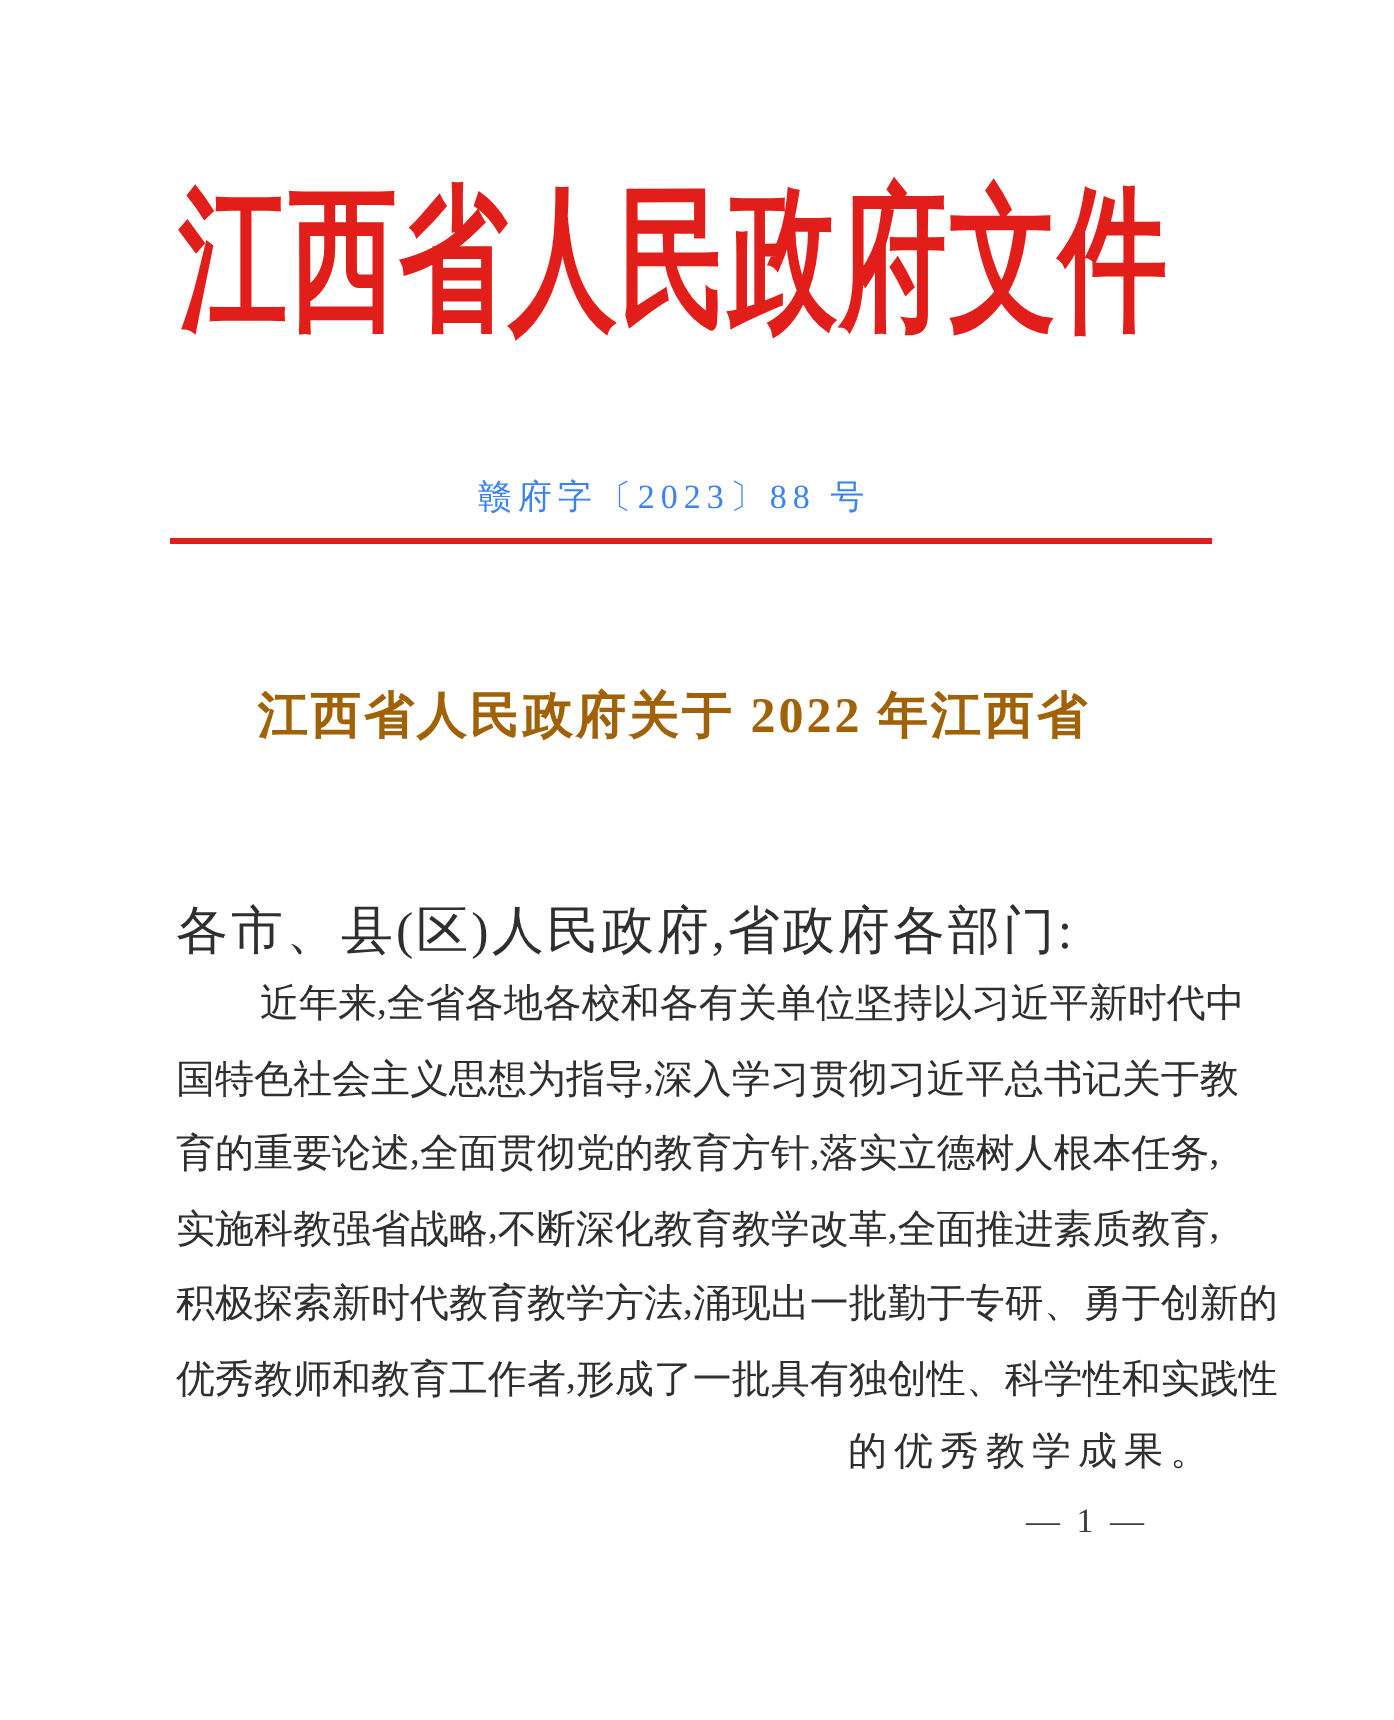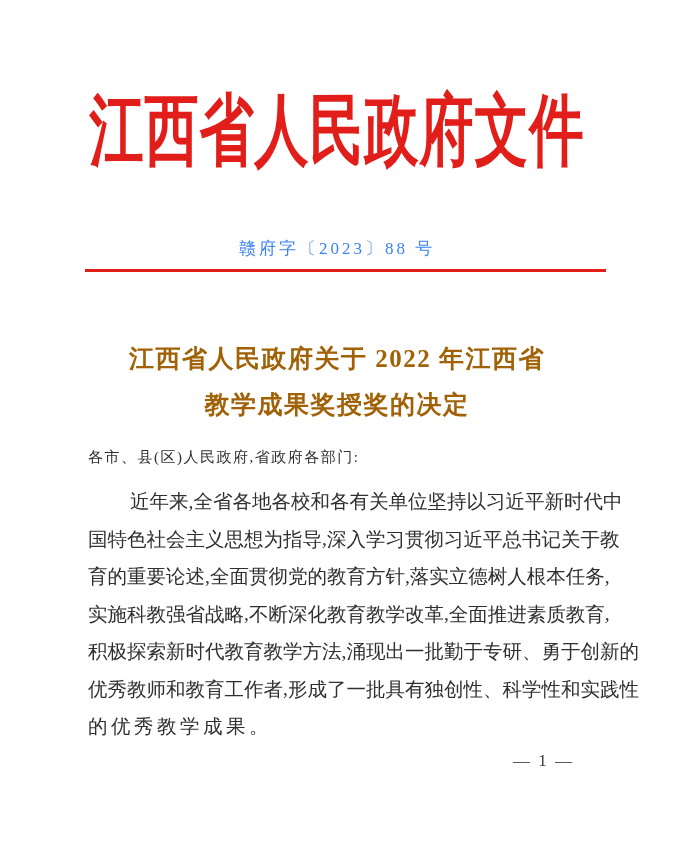--- a/index.html
+++ b/index.html
@@ -47,34 +47,34 @@
     font-size: 25px;
     font-weight: 700;
     color: #a16207;
     line-height: 46px;
     letter-spacing: 1.5px;
   }
   .doc-title span { display: block; }
   .salutation {
     position: absolute;
     top: 448px; left: 88px;
-    font-size: 15px;
+    font-size: 26px;
     letter-spacing: 1.5px;
   }
   .body-block {
     position: absolute;
     top: 483px; left: 88px;
     width: 520px;
     font-size: 19.5px;
   }
   .line { height: 37.5px; line-height: 37.5px; }
   .just { display: flex; justify-content: space-between; align-items: center; }
   .just span { white-space: pre; line-height: normal; }
   .indent { padding-left: 42px; }
-  .last { letter-spacing: 3.5px; }
+  .last { letter-spacing: 3.5px; text-align: right; }
   .page-number {
     position: absolute;
     top: 751px; right: 100px;
     font-size: 17px;
     color: #3c3c3c;
     letter-spacing: 2px;
     white-space: nowrap;
   }
 </style>
 </head>
@@ -83,21 +83,20 @@
 <div class="page">
 
   <div class="red-header">江西省人民政府文件</div>
 
   <div class="doc-number">赣府字〔2023〕88 号</div>
 
   <div class="red-line"></div>
 
   <h1 class="doc-title">
     <span>江西省人民政府关于 2022 年江西省</span>
-    <span>教学成果奖授奖的决定</span>
   </h1>
 
   <div class="salutation">各市、县(区)人民政府,省政府各部门:</div>
 
   <div class="body-block">
     <div class="line just indent">
         <span>近</span>
         <span>年</span>
         <span>来</span>
         <span>,</span>

